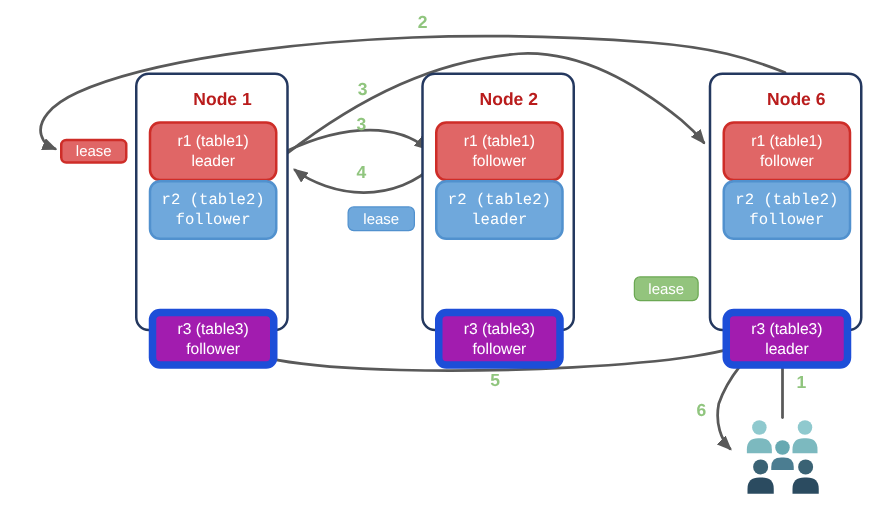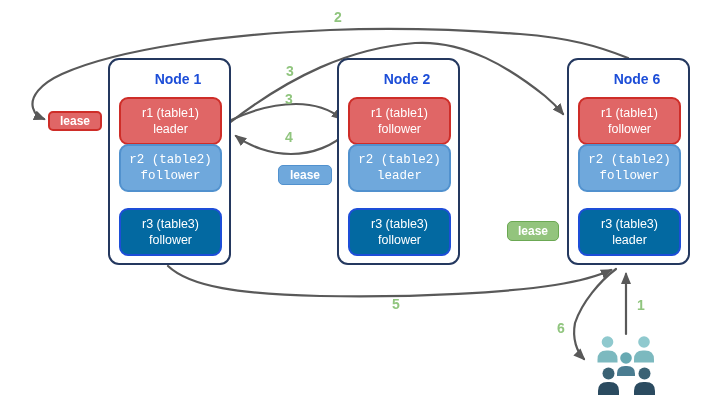--- a/index.html
+++ b/index.html
@@ -6,35 +6,35 @@
   .canvas{
     position:relative;width:704px;height:405px;background:#fff;overflow:hidden;
     font-family:"Liberation Sans","DejaVu Sans",sans-serif;
   }
   .arrow-layer{position:absolute;left:0;top:0;width:704px;height:405px;}
   .node{
     position:absolute;top:58px;width:123px;height:207px;background:#fff;
     border:2px solid #24385F;border-radius:11px;box-sizing:border-box;
   }
   .node-title{
-    margin-top:11px;text-align:center;font-weight:bold;font-size:14px;color:#1d4ed8;padding-left:17px;
+    margin-top:11px;text-align:center;font-weight:bold;font-size:14px;color:#b91c1c;padding-left:17px;
   }
   .replica{
     position:absolute;left:9px;width:103px;height:48px;border-radius:9px;
     box-sizing:border-box;display:flex;flex-direction:column;align-items:center;
     justify-content:center;color:#fff;font-size:12.5px;line-height:1.3;text-align:right;
   }
   .replica.red{background:#E06666;border:2px solid #CE2D28;}
   .replica.blue{background:#6FA8DC;border:2px solid #5191CE;}
-  .replica.green{background:#0369a1;border:2px solid #1d4ed8;}
+  .replica.green{background:#a21caf;border:6px solid #1d4ed8;margin-top:39px;}
   .pos-r1{top:37px;} .pos-r2{top:84px;font-family:Liberation Mono, monospace;} .pos-r3{top:148px;}
   .node1{left:108px;} .node2{left:337px;} .node3{left:567px;}
   .lease{
     position:absolute;height:20px;width:54px;border-radius:5px;box-sizing:border-box;
-    display:flex;align-items:center;justify-content:center;color:#fff;font-size:12px;font-weight:bold;
+    display:flex;align-items:center;justify-content:center;color:#fff;font-size:12px;
   }
   .lease.red{left:48px;top:111px;background:#E06666;border:2px solid #CE2D28;}
   .lease.blue{left:278px;top:165px;background:#6FA8DC;border:1.5px solid #5191CE;}
   .lease.green{left:507px;top:221px;width:52px;background:#93C47D;border:1.5px solid #6BA853;}
   .step{
     position:absolute;transform:translate(-50%,-50%);
     color:#90C57E;font-size:14px;font-weight:bold;
   }
   .step-2{left:338px;top:17px;}
   .step-3a{left:290px;top:71px;}

